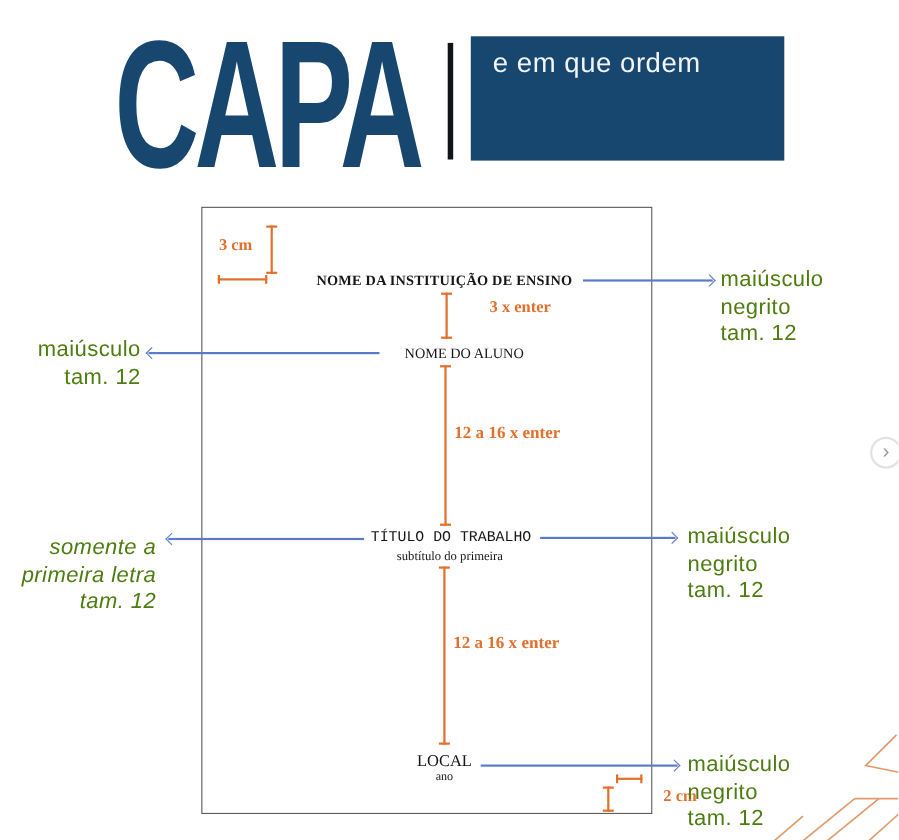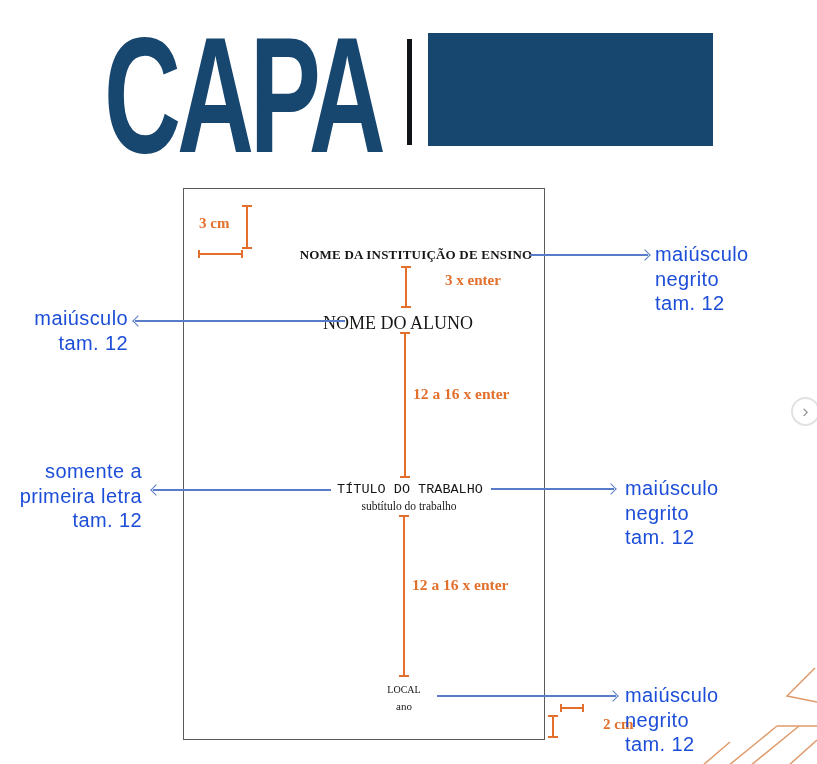--- a/index.html
+++ b/index.html
@@ -17,21 +17,21 @@
     transform:scale(0.82,1.27); transform-origin:left top; white-space:nowrap;
   }
   .divider-bar { left:407px; top:39px; width:5px; height:106px; background:#101418; }
   .header-box {
     left:428px; top:33px; width:285px; height:113px; background:#17466F;
     color:#f2f6fa; font-size:25px; line-height:34px; padding:7px 0 0 20px;
     letter-spacing:0.5px; white-space:nowrap;
   }
 
   
-  .page { left:183px; top:188px; width:362px; height:552px;
+  .page { left:183px; top:188px; width:410px; height:552px;
           border:1.5px solid #5a5a5a; background:#ffffff; }
   .doc-text { position:absolute; font-family:"Liberation Serif", serif;
               color:#161616; white-space:nowrap; transform:translateX(-50%); }
   .orange-label { position:absolute; font-family:"Liberation Serif", serif;
                   font-weight:bold; color:#E2702C; font-size:15px; white-space:nowrap; }
 
   
   .vline { position:absolute; width:2px; background:#E2702C; }
   .vline::before, .vline::after { content:""; position:absolute; left:-4px;
     width:10px; height:2px; background:#E2702C; }
@@ -43,65 +43,66 @@
 
   
   .arrow { position:absolute; height:1.8px; background:#5A7CC8; }
   .arrow.right::after, .arrow.left::before { content:""; position:absolute;
     width:7px; height:7px; border-top:1.8px solid #5A7CC8;
     border-right:1.8px solid #5A7CC8; top:-3.4px; }
   .arrow.right::after { right:-1px; transform:rotate(45deg); }
   .arrow.left::before { left:-1px; transform:rotate(-135deg); }
 
   
-  .note { position:absolute; color:#1d4ed8; font-size:20px; line-height:24.5px;
+  .note { position:absolute; color:#4d7c0f; font-size:20px; line-height:24.5px;
           letter-spacing:0.4px; white-space:nowrap; }
   .note.right-align { text-align:right; }
 
   
   .next-btn { left:791px; top:397px; width:29px; height:29px; border-radius:50%;
     border:2px solid #e2e2e2; background:#fff; color:#9a9a9a;
     display:flex; align-items:center; justify-content:center;
     font-size:19px; line-height:1; cursor:pointer; padding-bottom:2px; }
 
   .decoration { left:700px; top:645px; }
 </style>
 </head>
 <body>
 
 <div class="canvas">
 
   <div class="abs capa-title">CAPA</div>
   <div class="abs divider-bar"></div>
   <div class="abs header-box">
+    <div>e em que ordem</div>
   </div>
 
   <div class="abs page">
 
     <div class="vline" style="left:62px; top:16px; height:44px;"></div>
     <div class="hline" style="left:14px; top:64px; width:45px;"></div>
     <div class="orange-label" style="left:15px; top:26px;">3 cm</div>
 
-    <div class="doc-text" style="left:232px; top:58px; font-size:13px; font-weight:bold; letter-spacing:0.2px;">NOME DA INSTITUIÇÃO DE ENSINO</div>
+    <div class="doc-text" style="left:220px; top:58px; font-size:13px; font-weight:bold; letter-spacing:0.2px;">NOME DA INSTITUIÇÃO DE ENSINO</div>
 
     <div class="vline" style="left:221px; top:77px; height:42px;"></div>
     <div class="orange-label" style="left:233px; top:83px;margin-left:28px;">3 x enter</div>
 
-    <div class="doc-text" style="left:214px; top:124px; font-size:18px;">NOME DO ALUNO</div>
+    <div class="doc-text" style="left:238px; top:124px; font-size:13px;">NOME DO ALUNO</div>
 
     <div class="vline" style="left:220px; top:143px; height:146px;"></div>
     <div class="orange-label" style="left:229px; top:196px; font-size:15.5px;">12 a 16 x enter</div>
 
     <div class="doc-text" style="left:226px; top:293px; font-size:13.5px;font-family:Liberation Mono, monospace;">TÍTULO DO TRABALHO</div>
-    <div class="doc-text" style="left:225px; top:311px; font-size:11.5px;">subtítulo do trabalho</div>
+    <div class="doc-text" style="left:225px; top:311px; font-size:11.5px;">subtítulo do primeira</div>
 
     <div class="vline" style="left:219px; top:326px; height:162px;"></div>
     <div class="orange-label" style="left:228px; top:387px; font-size:15.5px;">12 a 16 x enter</div>
 
-    <div class="doc-text" style="left:220px; top:495px; font-size:10px;">LOCAL</div>
+    <div class="doc-text" style="left:220px; top:495px; font-size:15px;">LOCAL</div>
     <div class="doc-text" style="left:220px; top:511px; font-size:11px;text-align:center;">ano</div>
 
     <div class="hline" style="left:376px; top:518px; width:24px;"></div>
     <div class="vline" style="left:368px; top:526px; height:23px;"></div>
     <div class="orange-label" style="left:375px; top:527px;margin-left:44px;">2 cm</div>
   </div>
 
   <div class="abs arrow right" style="left:530px; top:254px; width:118px;"></div>
   <div class="abs arrow left" style="left:135px; top:320px; width:210px;"></div>
   <div class="abs arrow left" style="left:153px; top:489px; width:178px;"></div>
@@ -112,21 +113,21 @@
     <div>maiúsculo</div>
     <div>negrito</div>
     <div>tam. 12</div>
   </div>
 
   <div class="note right-align" style="left:20px; top:306px; width:108px;">
     <div>maiúsculo</div>
     <div>tam. 12</div>
   </div>
 
-  <div class="note right-align" style="left:0px; top:459px; width:142px;">
+  <div class="note right-align" style="left:0px; top:486px; width:142px;font-style:italic;">
     <div>somente a</div>
     <div>primeira letra</div>
     <div>tam. 12</div>
   </div>
 
   <div class="note" style="left:625px; top:476px;">
     <div>maiúsculo</div>
     <div>negrito</div>
     <div>tam. 12</div>
   </div>

